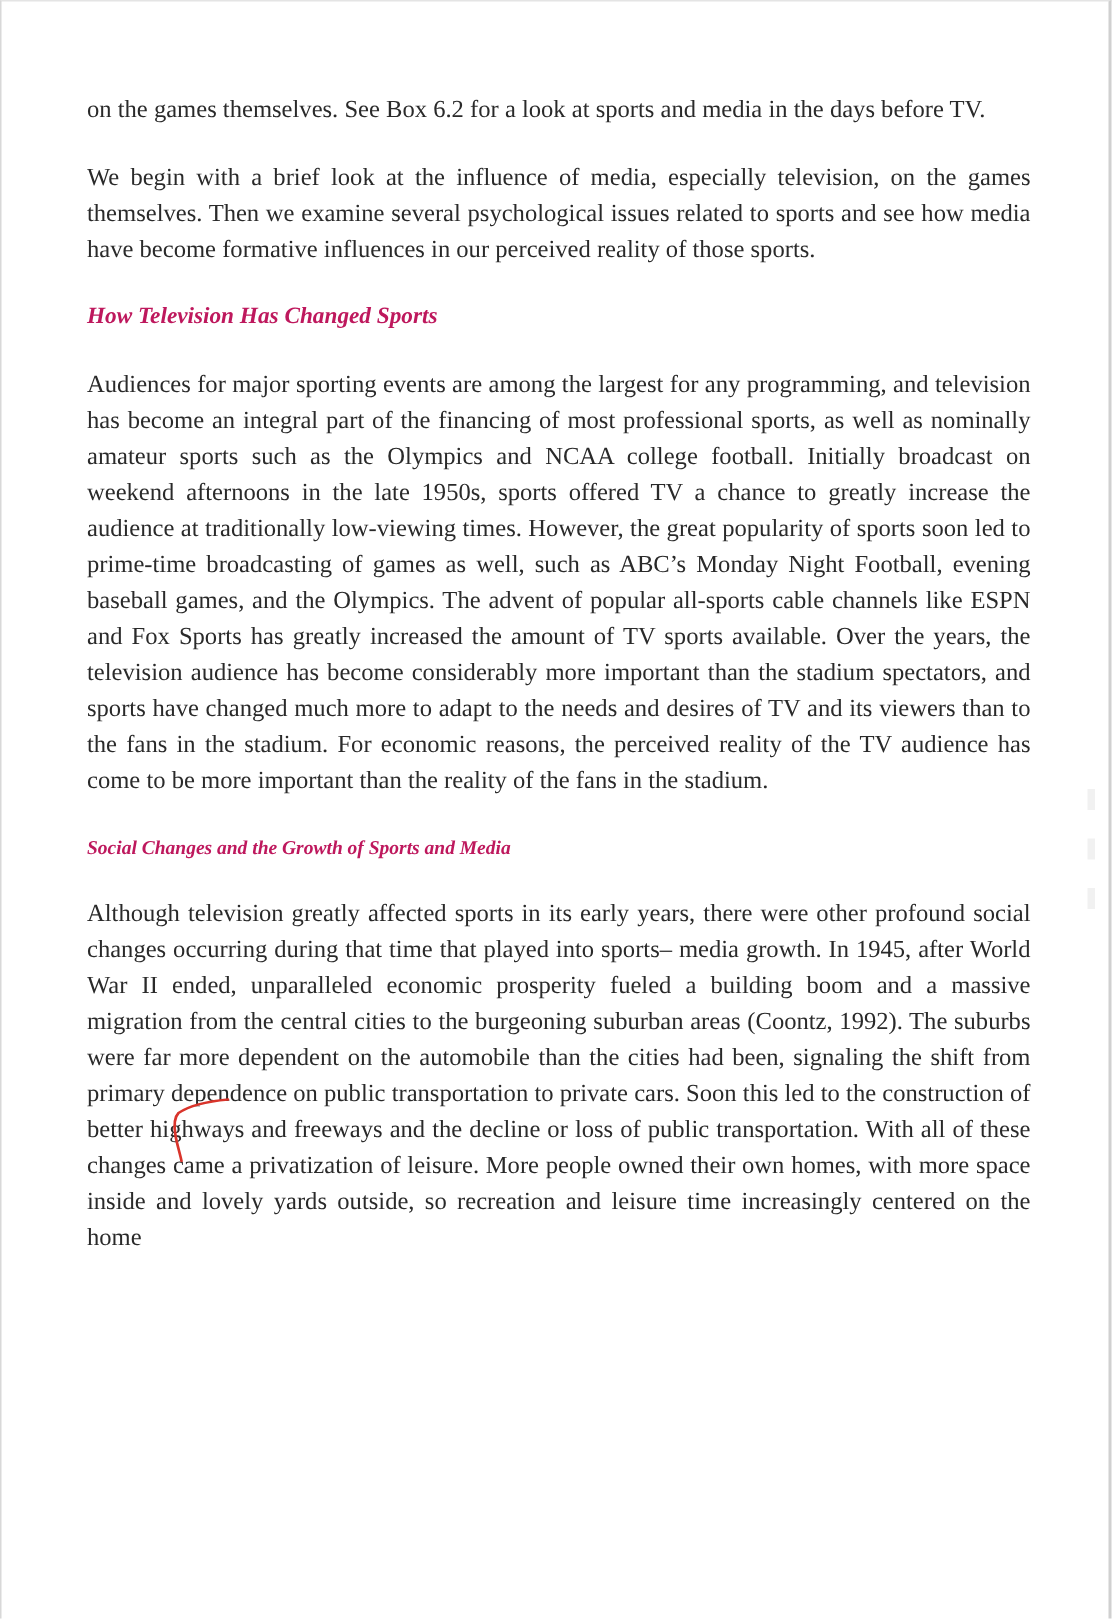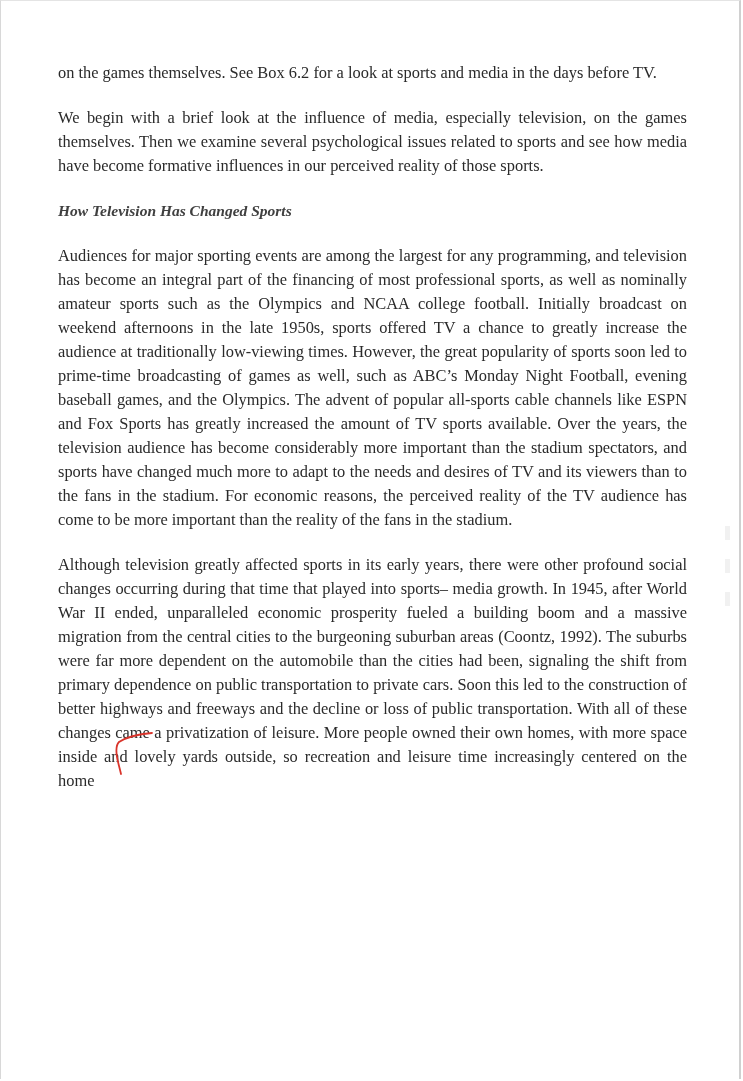--- a/index.html
+++ b/index.html
@@ -37,21 +37,21 @@
   }
   .para {
     margin: 0 0 21px 0;
     text-align: justify;
     text-align-last: left;
   }
   .heading {
     font-style: italic;
     font-weight: bold;
     margin: 0 0 21px 0;
-    color: #404040;
+    color: #be185d;
   }
   .heading.h1 {
     font-size: 15.5px;
     margin-top: 9px;
   }
   .heading.h2 {
     font-size: 13px;
     margin-top: 4px;
     margin-bottom: 20px;
   }
@@ -85,20 +85,21 @@
 </style>
 </head>
 <body>
 
 <div class="page">
   <div class="content">
     <p class="para">on the games themselves. See Box 6.2 for a look at sports and media in the days before TV.</p>
     <p class="para">We begin with a brief look at the influence of media, especially television, on the games themselves. Then we examine several psychological issues related to sports and see how media have become formative influences in our perceived reality of those sports.</p>
     <div class="heading h1">How Television Has Changed Sports</div>
     <p class="para"><span>Audiences for major sporting events are among the largest for any programming, and television has become an integral part of the financing of most professional sports, as well as nominally amateur sports such as the Olympics and NCAA college football. Initially broadcast on weekend afternoons in the late 1950s, sports offered TV a chance to greatly increase the audience at traditionally low-viewing times. However, the great popularity of sports soon led to prime-time broadcasting of games as well, such as ABC’s </span><span class="ital">Monday Night Football</span><span>, evening baseball games, and the Olympics. The advent of popular all-sports cable channels like ESPN and Fox Sports has greatly increased the amount of TV sports available. Over the years, the television audience has become considerably more important than the stadium spectators, and sports have changed much more to adapt to the needs and desires of TV and its viewers than to the fans in the stadium. For economic reasons, the perceived reality of the TV audience has come to be more important than the reality of the fans in the stadium.</span></p>
+    <div class="heading h2">Social Changes and the Growth of Sports and Media</div>
     <p class="para">Although television greatly affected sports in its early years, there were other profound social changes occurring during that time that played into sports– media growth. In 1945, after World War II ended, unparalleled economic prosperity fueled a building boom and a massive migration from the central cities to the burgeoning suburban areas (Coontz, 1992). The suburbs were far more dependent on the automobile than the cities had been, signaling the shift from primary dependence on public transportation to private cars. Soon this led to the construction of better highways and freeways and the decline or loss of public transportation. With all of these changes came a privatization of leisure. More people owned their own homes, with more space inside and lovely yards outside, so recreation and leisure time increasingly centered on the home</p>
   </div>
 
   <svg class="mark" viewBox="0 0 50 45">
     <path d="M46 2 C 35 3, 22 5, 13 11 C 10 14, 10 20, 11 26 C 12 32, 14 38, 15 43" fill="none" stroke="#d9342b" stroke-width="1.8" stroke-linecap="round"></path>
   </svg>
 
   <div class="watermark">
     <span></span>
     <span></span>

